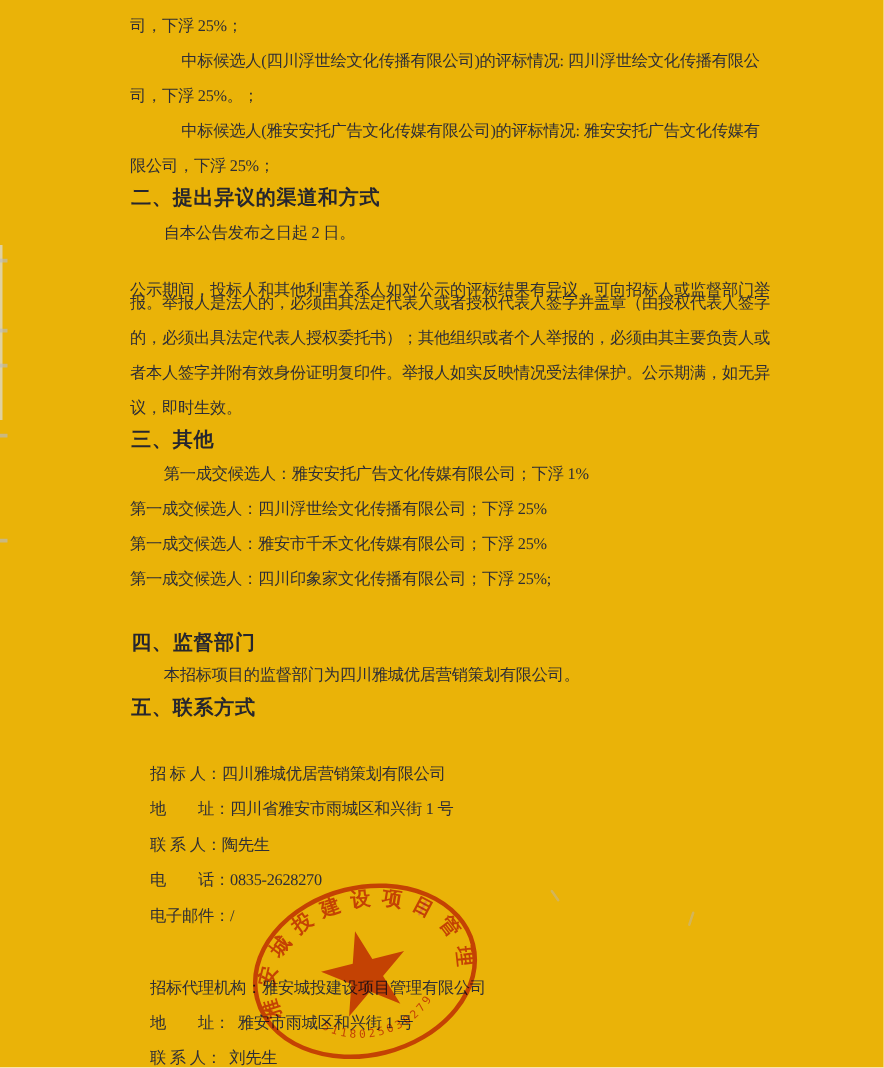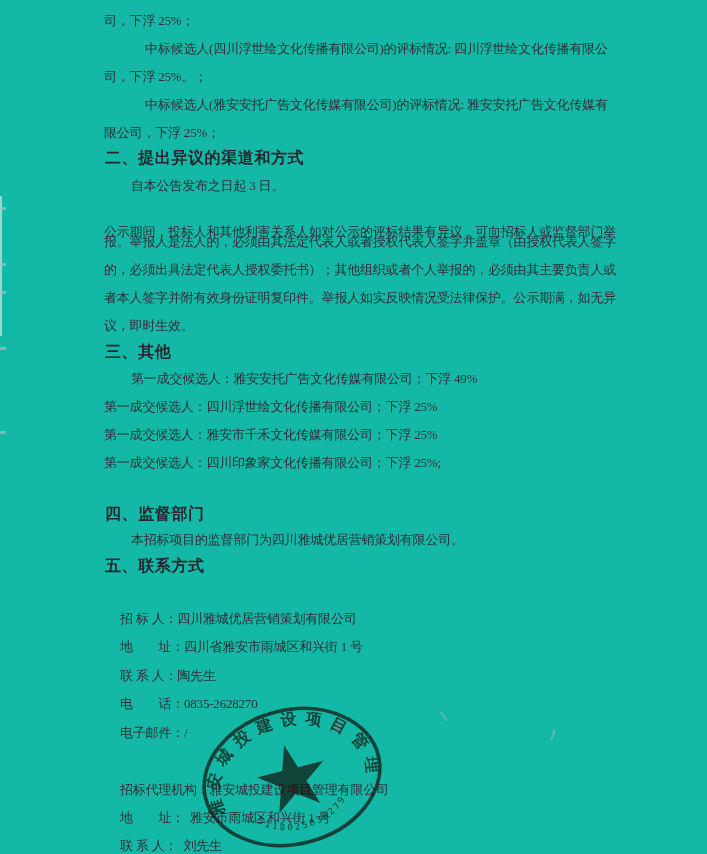--- a/index.html
+++ b/index.html
@@ -1,17 +1,17 @@
 <!DOCTYPE html>
 <html><head>
 <meta charset="utf-8">
 <style>
   html,body{margin:0;padding:0;background:#ffffff;}
   .page{
-    position:relative;width:707px;height:854px;background:#14b8a6;overflow:hidden;
+    position:relative;width:707px;height:854px;background:#eab308;overflow:hidden;
     font-family:"Liberation Serif","DejaVu Serif",serif;color:#2e2e36;
   }
   .line{position:absolute;font-size:13px;line-height:18px;white-space:pre;letter-spacing:-0.2px;}
   .flush{left:104px;}
   .ind-lg{left:145px;}
   .ind-md{left:131px;}
   .ind-sm{left:120px;margin-top:26px;}
   .heading{position:absolute;left:105px;font-size:16px;font-weight:bold;white-space:pre;letter-spacing:0.6px;color:#26262e;}
   .stamp{
     position:absolute;left:197px;top:701px;width:190px;height:152px;
@@ -39,29 +39,29 @@
   <div class="speck speck-gray" style="left:443px;top:711px;height:11px;transform:rotate(-35deg)"></div>
   <div class="speck speck-gray" style="left:552px;top:729px;height:12px;transform:rotate(18deg)"></div>
 
   <div class="line flush" style="top:12px">司，下浮 25%；</div>
   <div class="line ind-lg" style="top:40px">中标候选人(四川浮世绘文化传播有限公司)的评标情况: 四川浮世绘文化传播有限公</div>
   <div class="line flush" style="top:68px">司，下浮 25%。；</div>
   <div class="line ind-lg" style="top:96px">中标候选人(雅安安托广告文化传媒有限公司)的评标情况: 雅安安托广告文化传媒有</div>
   <div class="line flush" style="top:124px">限公司，下浮 25%；</div>
 
   <div class="heading" style="top:148px">二、提出异议的渠道和方式</div>
-  <div class="line ind-md" style="top:177px">自本公告发布之日起 3 日。</div>
+  <div class="line ind-md" style="top:177px">自本公告发布之日起 2 日。</div>
   <div class="line flush" style="top:223px">公示期间，投标人和其他利害关系人如对公示的评标结果有异议，可向招标人或监督部门举</div>
   <div class="line flush" style="top:261px">的，必须出具法定代表人授权委托书）；其他组织或者个人举报的，必须由其主要负责人或</div>
   <div class="line flush" style="top:233px">报。举报人是法人的，必须由其法定代表人或者授权代表人签字并盖章（由授权代表人签字</div>
   <div class="line flush" style="top:289px">者本人签字并附有效身份证明复印件。举报人如实反映情况受法律保护。公示期满，如无异</div>
   <div class="line flush" style="top:317px">议，即时生效。</div>
 
   <div class="heading" style="top:342px">三、其他</div>
-  <div class="line ind-md" style="top:370px">第一成交候选人：雅安安托广告文化传媒有限公司；下浮 49%</div>
+  <div class="line ind-md" style="top:370px">第一成交候选人：雅安安托广告文化传媒有限公司；下浮 1%</div>
   <div class="line flush" style="top:398px">第一成交候选人：四川浮世绘文化传播有限公司；下浮 25%</div>
   <div class="line flush" style="top:426px">第一成交候选人：雅安市千禾文化传媒有限公司；下浮 25%</div>
   <div class="line flush" style="top:454px">第一成交候选人：四川印象家文化传播有限公司；下浮 25%;</div>
 
   <div class="heading" style="top:504px">四、监督部门</div>
   <div class="line ind-md" style="top:531px">本招标项目的监督部门为四川雅城优居营销策划有限公司。</div>
 
   <div class="heading" style="top:556px">五、联系方式</div>
   <div class="line ind-sm" style="top:584px"><span>招 标 人：</span><span>四川雅城优居营销策划有限公司</span></div>
   <div class="line ind-sm" style="top:612px"><span>地　　址：</span><span>四川省雅安市雨城区和兴街 1 号</span></div>

